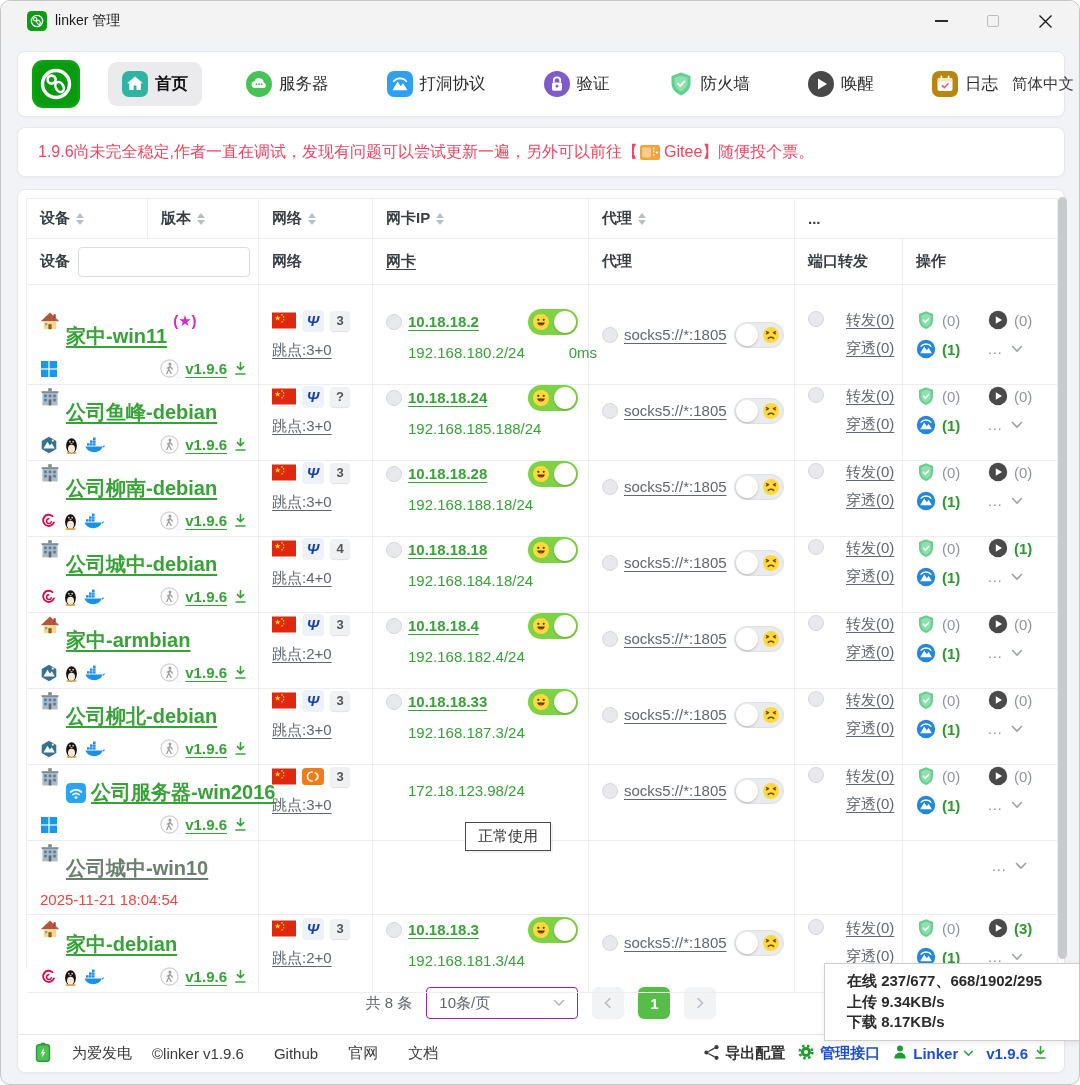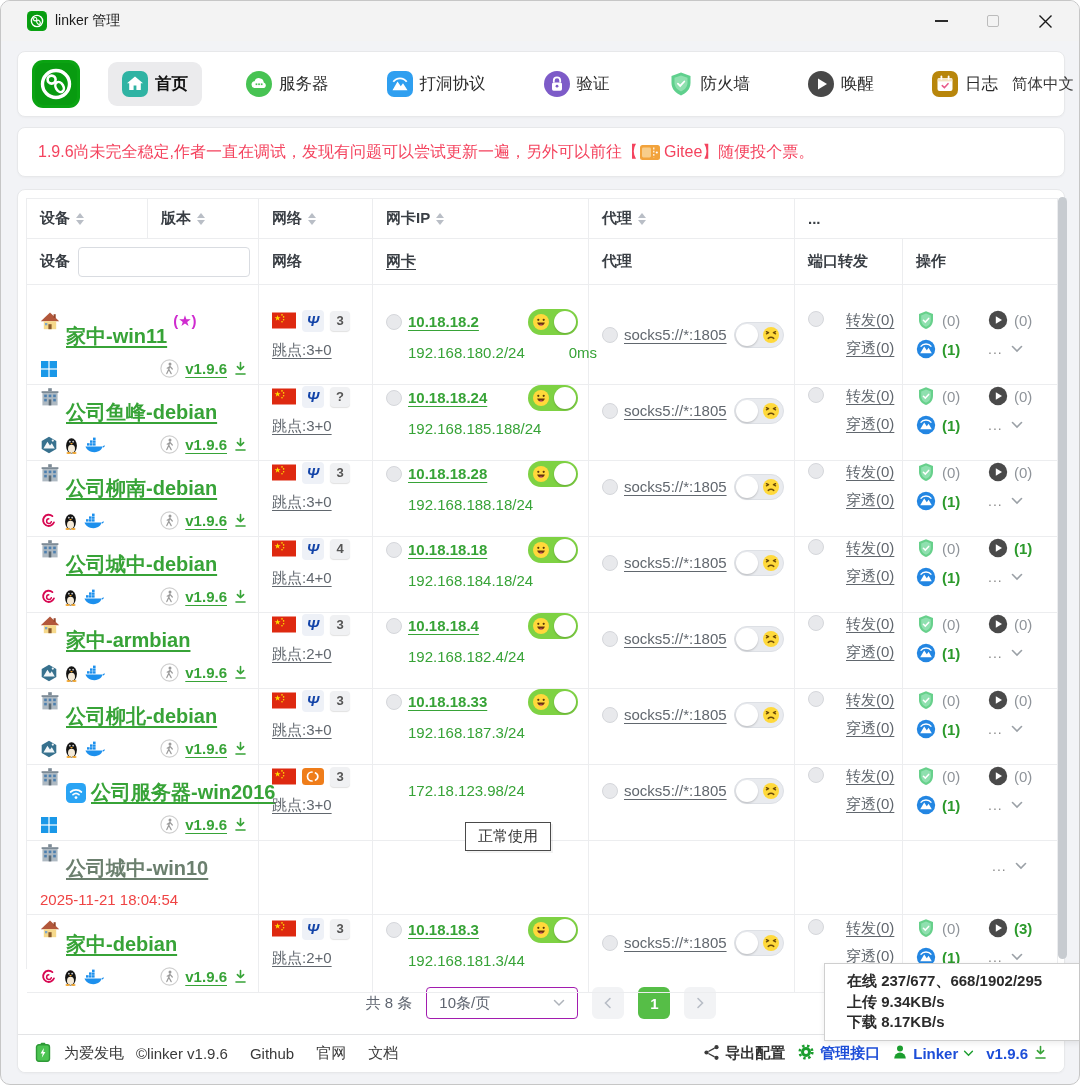--- a/index.html
+++ b/index.html
@@ -81,21 +81,21 @@
   .more{display:flex;align-items:center;gap:8px;cursor:pointer;color:#8a8a8a;font-size:14px;letter-spacing:1px;}
   .tip{position:absolute;left:92px;top:5px;background:#fff;border:1px solid #4a4a4a;padding:4px 12px;font-size:15px;color:#333;z-index:6;box-shadow:2px 2px 0 rgba(0,0,0,.05);}
   
   .pgrow{height:68px;display:flex;align-items:center;justify-content:center;gap:14px;}
   .pgtotal{font-size:15px;color:#5f6570;}
   .selbox{width:152px;height:32px;border:1px solid #a21caf;border-radius:4px;display:flex;align-items:center;justify-content:space-between;padding:0 12px;font-size:15px;color:#5f6570;cursor:pointer;background:#fff;}
   .pgbtn{width:32px;height:32px;border:none;border-radius:6px;background:#f2f3f5;display:flex;align-items:center;justify-content:center;cursor:pointer;}
   .pgnum{width:32px;height:32px;border:none;border-radius:6px;background:#56be47;color:#fff;font-size:15px;font-weight:700;display:flex;align-items:center;justify-content:center;cursor:pointer;}
   
   .foot{position:absolute;left:0;bottom:0;width:100%;height:38px;border-top:1px solid #e3e4e6;display:flex;align-items:center;padding:0 16px;background:#fff;border-radius:0 0 8px 8px;}
-  .footL{display:flex;align-items:center;gap:12px;font-size:15px;color:#3a3a3a;white-space:nowrap;}
+  .footL{display:flex;align-items:center;gap:20px;font-size:15px;color:#3a3a3a;white-space:nowrap;}
   .footL a{color:#3a3a3a;text-decoration:none;margin-left:10px;}
   .footR{margin-left:auto;display:flex;align-items:center;gap:12px;white-space:nowrap;}
   .fitem{display:flex;align-items:center;gap:5px;font-size:15px;cursor:pointer;}
   .fdark{color:#333;font-weight:600;}
   .fgreen{color:#1d4ed8;font-weight:700;}
   
   .statusbox{position:absolute;left:823px;top:962px;width:258px;background:#fff;border:1px solid #cfcfcf;box-shadow:0 2px 6px rgba(0,0,0,.08);padding:7px 22px;z-index:20;}
   .statusbox div{font-size:15px;font-weight:600;color:#2b2b2b;line-height:20.5px;white-space:nowrap;}
   
   .sbar{position:absolute;left:1057px;top:196px;width:9px;height:762px;border-radius:5px;background:#c7cbd0;z-index:15;cursor:pointer;}

